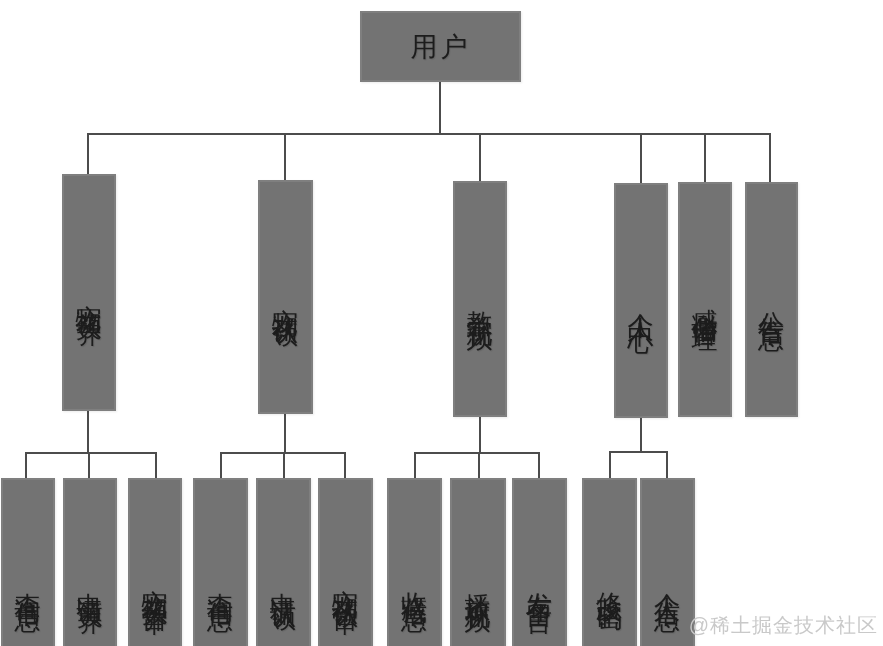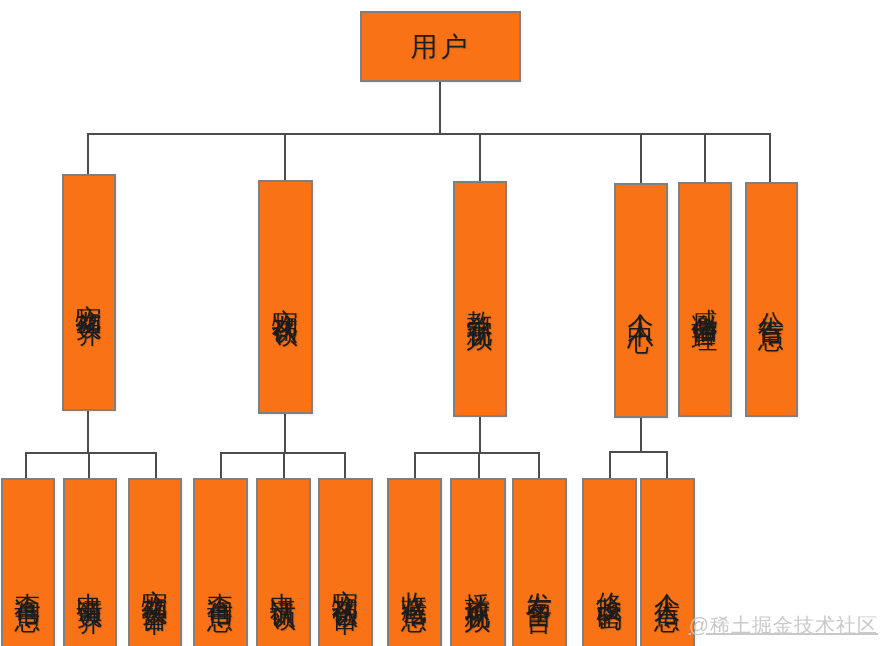--- a/index.html
+++ b/index.html
@@ -8,21 +8,21 @@
     position: relative;
     overflow: hidden;
     background: #ffffff;
     font-family: "Liberation Sans", sans-serif;
     color: #1c1c1c;
   }
   .box {
     position: absolute;
     box-sizing: border-box;
     border: 2px solid #7f7f7f;
-    background: #f97316;
+    background: #737373;
     display: flex;
     align-items: center;
     justify-content: center;
     box-shadow: 1px 1px 2px rgba(0,0,0,0.08);
   }
   .root-label {
     font-size: 27px;
     letter-spacing: 3px;
     text-shadow: 1px 1px 1px rgba(0,0,0,0.12);
     white-space: nowrap;
@@ -41,21 +41,20 @@
     background: #4c4c4c;
   }
   .watermark {
     position: absolute;
     top: 612px;
     right: 5px;
     font-size: 20px;
     letter-spacing: 1px;
     color: #c9c9c9;
     white-space: nowrap;
-    text-decoration: underline;
   }
 </style>
 </head>
 <body>
 
 <div class="line" style="left:439px; top:82px;  width:2px;   height:51px;"></div>
 <div class="line" style="left:87px;  top:133px; width:684px; height:2px;"></div>
 
 <div class="line" style="left:87px;  top:133px; width:2px; height:43px;"></div>
 <div class="line" style="left:284px; top:133px; width:2px; height:49px;"></div>

